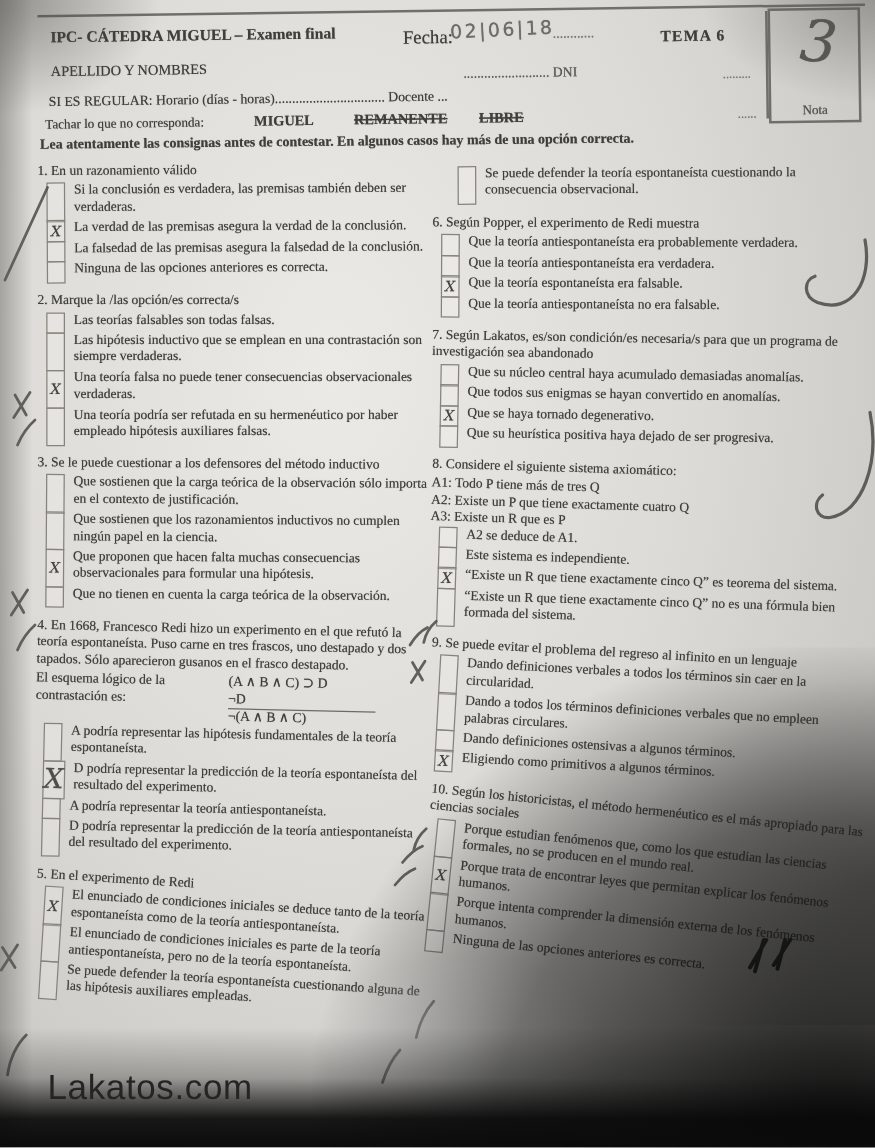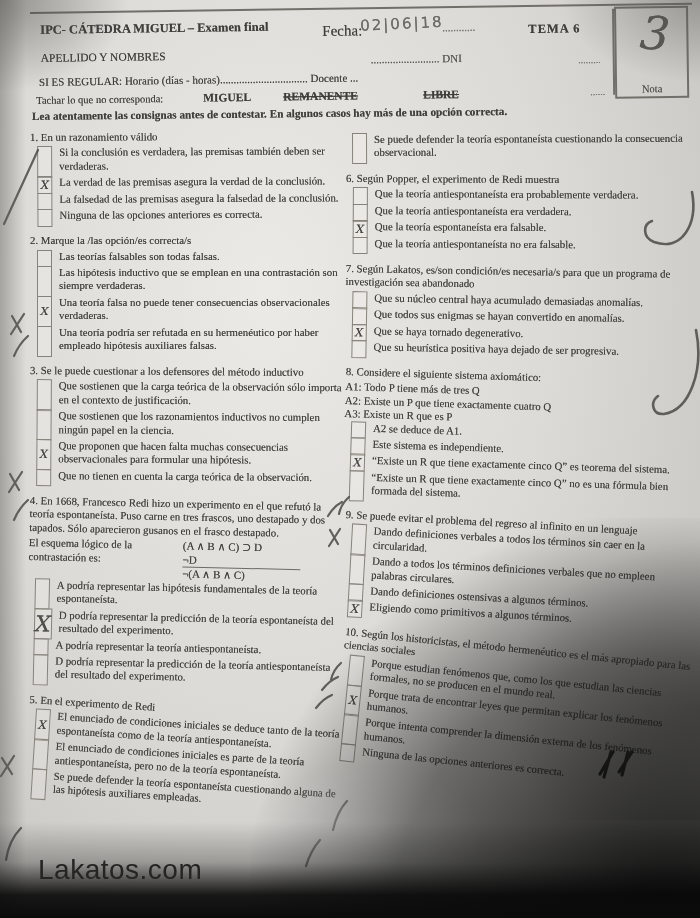--- a/index.html
+++ b/index.html
@@ -25,21 +25,21 @@
   .nota-value{position:absolute;left:24px;top:-2px;font-size:46px;color:#5a5855;
     font-family:"DejaVu Serif",serif;font-style:italic;transform:rotate(6deg);}
   .nota-label{position:absolute;bottom:2px;width:100%;text-align:center;font-size:10.5px;color:#55534f;}
   .h-apellido{position:absolute;left:10px;top:38px;font-size:11.5px;}
   .h-dni{position:absolute;left:340px;top:44px;font-size:11px;color:#5c5a56;}
   .h-dots-r1{position:absolute;right:92px;top:48px;font-size:10px;color:#777;}
   .h-regular{position:absolute;left:8px;top:62px;font-size:11px;white-space:nowrap;}
   .h-tachar{position:absolute;left:5px;top:81px;font-size:10.5px;}
   .h-opt-regular{position:absolute;left:172px;top:80px;font-weight:bold;font-size:11.5px;}
   .h-opt-remanente{position:absolute;left:252px;top:80px;font-weight:bold;font-size:11.5px;text-decoration:line-through;}
-  .h-opt-libre{position:absolute;left:352px;top:80px;font-weight:bold;font-size:11.5px;text-decoration:line-through;margin-left:40px;}
+  .h-opt-libre{position:absolute;left:352px;top:80px;font-weight:bold;font-size:11.5px;text-decoration:line-through;}
   .h-dots-r2{position:absolute;right:88px;top:80px;font-size:10px;color:#777;}
   .instructions{position:absolute;left:32px;top:110px;width:640px;font-weight:bold;font-size:11.2px;
     transform:rotate(-0.6deg);transform-origin:top left;}
   
   .col{position:absolute;font-size:10.8px;line-height:1.24;}
   .col-left{left:30px;top:131px;width:314px;}
   .col-right{left:346px;top:133px;width:350px;}
   .q{margin-bottom:9px;transform-origin:top left;}
   .q-title{margin-bottom:2px;}
   .opts{margin-left:7px;}
@@ -215,21 +215,21 @@
             <span class="cbx"></span>
             <span class="opt-text">Se puede defender la teoría espontaneísta cuestionando alguna de las hipótesis auxiliares empleadas.</span>
           </div>
       </div>
     </div>
   </div>
 
   <div class="col col-right txt">
 
     <div class="q" style="transform:rotate(-0.2deg)">
-      <div class="opts" style="margin-left:6px;">
+      <div class="opts" style="margin-left:20px;">
         <div class="opt">
             <span class="cbx"></span>
             <span class="opt-text">Se puede defender la teoría espontaneísta cuestionando la consecuencia observacional.</span>
           </div>
       </div>
     </div>
 
     <div class="q" style="transform:rotate(0.3deg)">
       <div class="q-title">6. Según Popper, el experimento de Redi muestra</div>
       <div class="opts">

